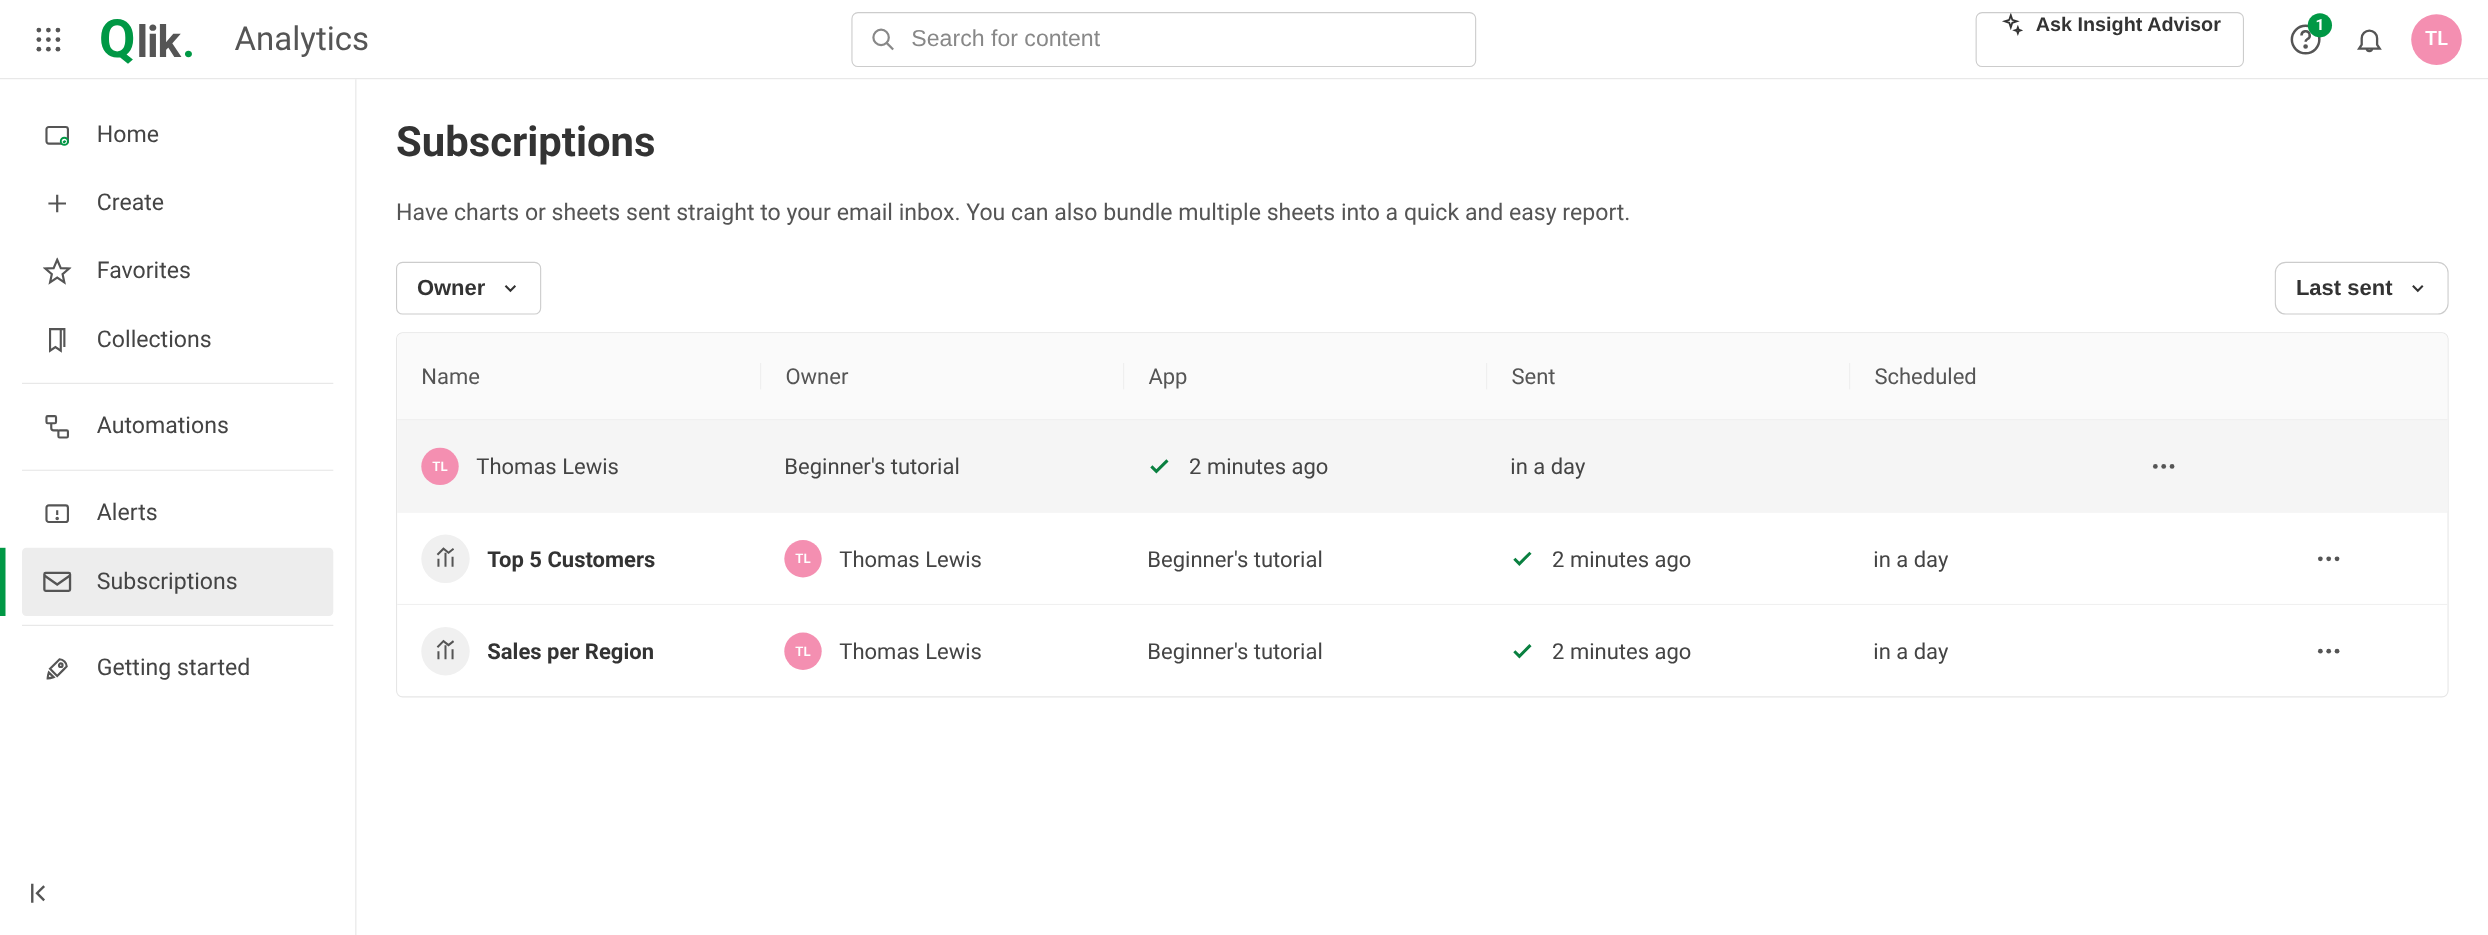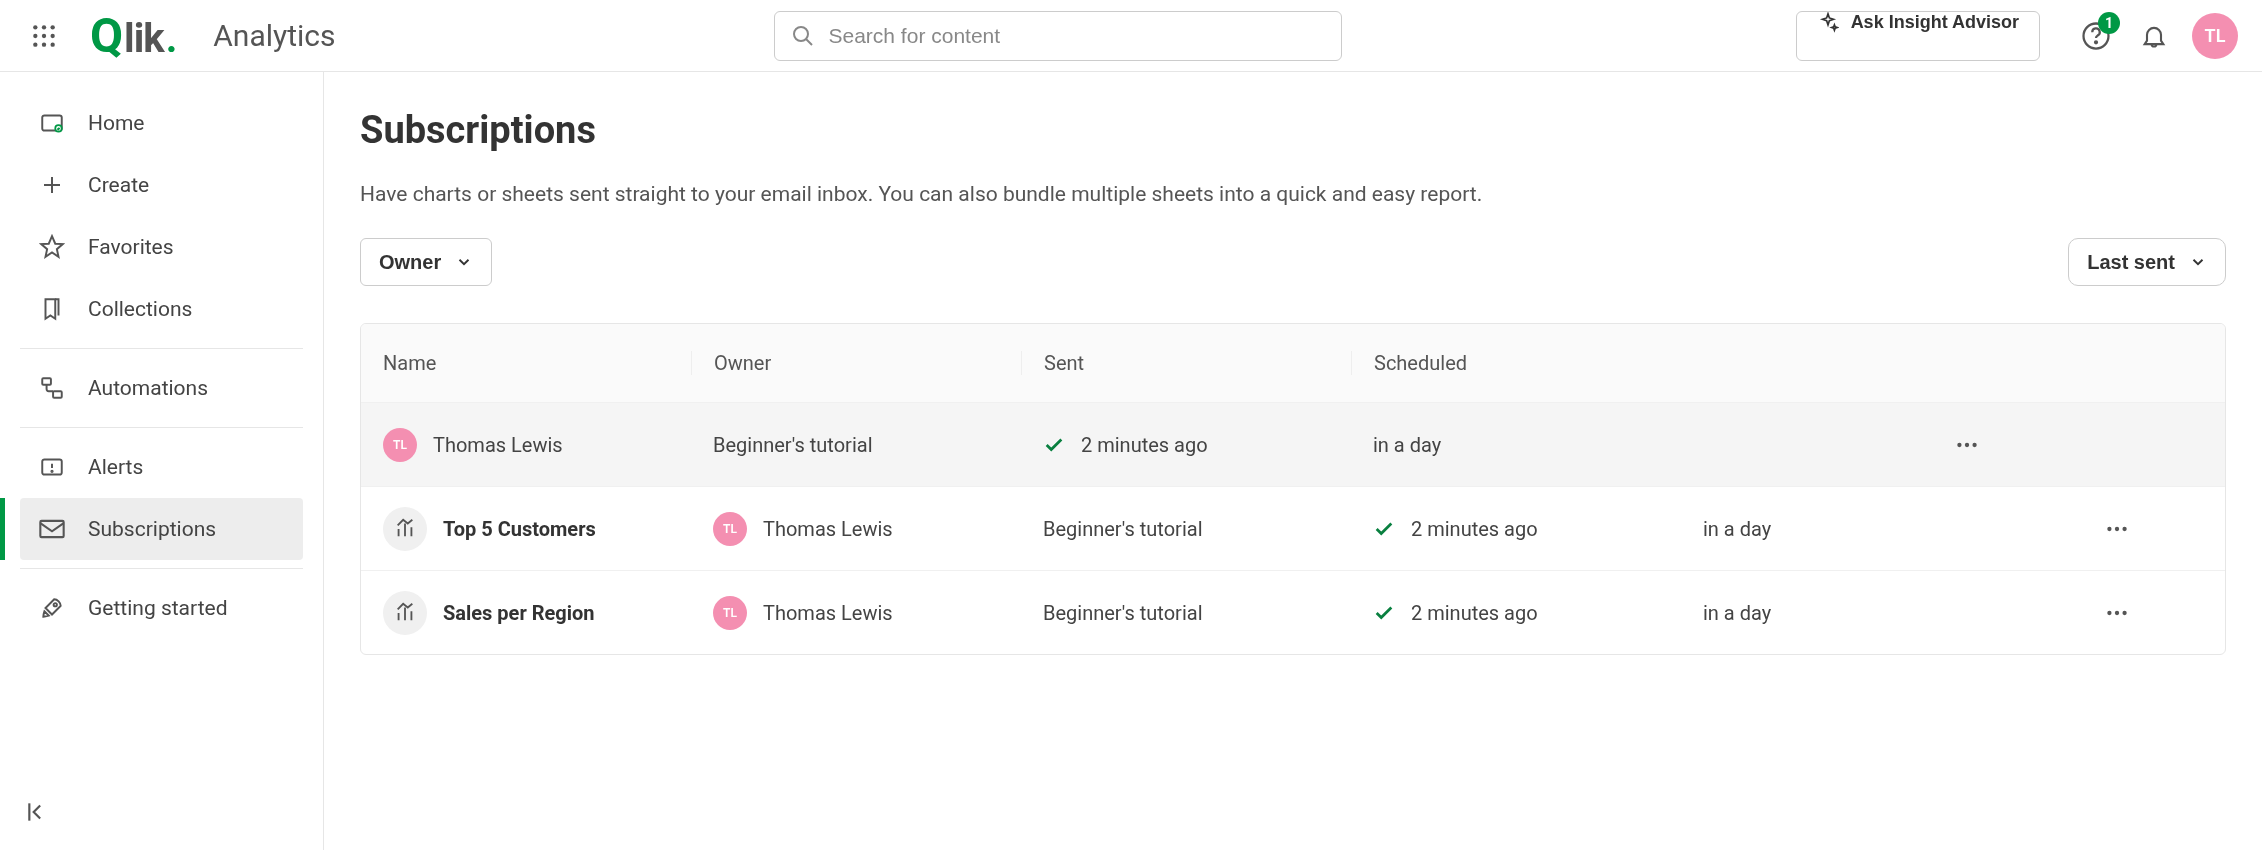--- a/index.html
+++ b/index.html
@@ -235,21 +235,21 @@
     gap: 14px;
     font-size: 20px;
     font-weight: 600;
     color: #333;
     cursor: pointer;
   }
   .sort-btn { font-weight: 700; margin-left: auto; border-radius: 10px; }
 
   
   .table {
-    margin-top: 37px;
+    margin-top: 16px;
     border: 1px solid #e6e6e6;
     border-radius: 6px;
     overflow: hidden;
   }
   .thead, .trow {
     display: grid;
     grid-template-columns: 330px 330px 330px 330px 330px 150px;
     align-items: center;
   }
   .thead {
@@ -498,20 +498,21 @@
               <polyline points="6 9 12 15 18 9"></polyline>
             </svg>
         </span>
       </button>
     </div>
 
     <div class="table">
       <div class="thead">
         <div class="th">Name</div>
         <div class="th">Owner</div>
+        <div class="th">App</div>
         <div class="th">Sent</div>
         <div class="th">Scheduled</div>
         <div class="th"></div>
       </div>
 
       <div class="trow hovered">
         <div class="td">
           <span class="owner-avatar">TL</span>
           <span>Thomas Lewis</span>
         </div>

